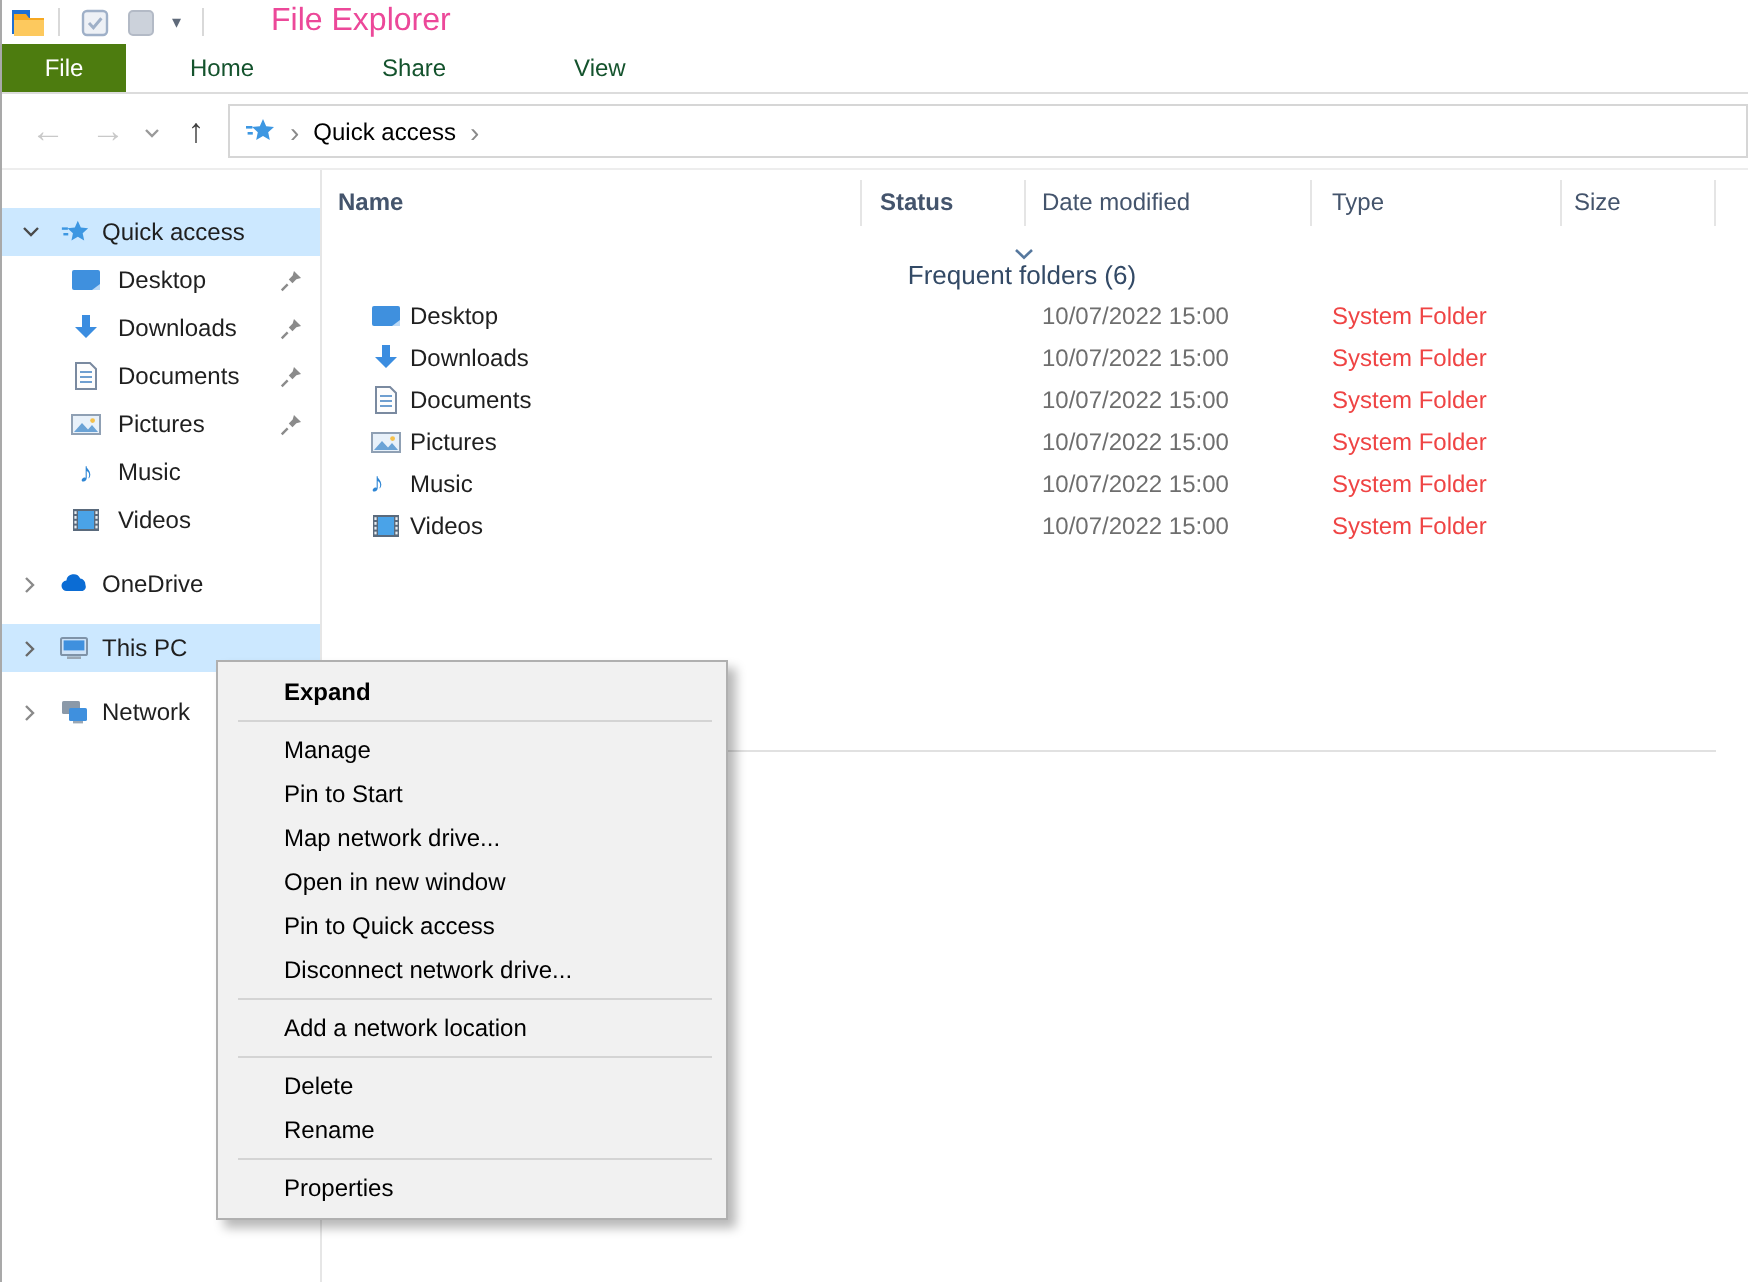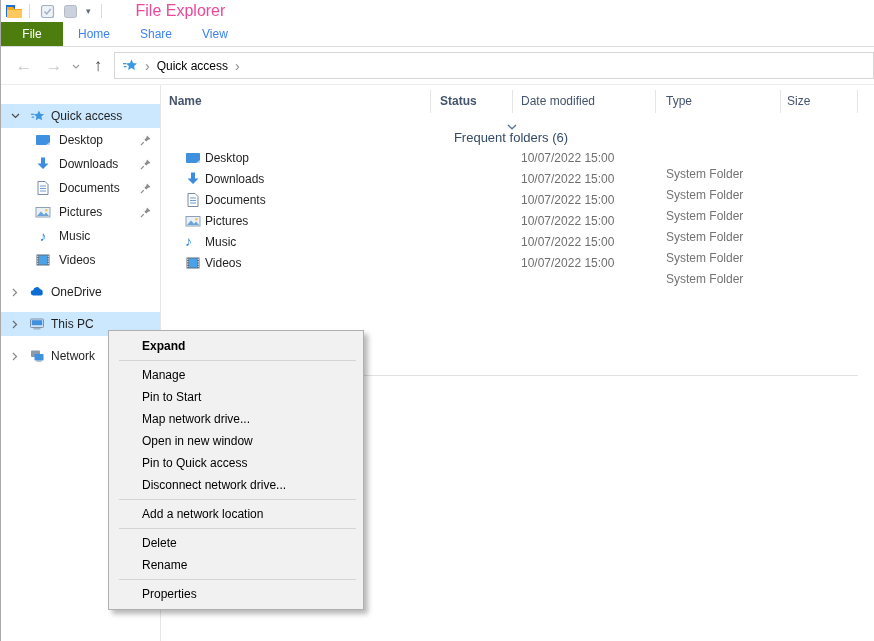--- a/index.html
+++ b/index.html
@@ -15,21 +15,21 @@
   .tb-sep { width:1px; height:14px; background:#d9d9d9; margin:0 6px; }
   .qat-btn { width:17px; height:16px; display:inline-flex; align-items:center;
              justify-content:center; margin:0 3px; }
   .qat-caret { font-size:9px; color:#5f6a7a; margin:0 4px; line-height:16px; }
   .tb-title { font-size:16px; color:#ec4899; margin-left:4px;padding-left:24px; }
 
   
   .tabsrow { position:absolute; left:0; top:22px; width:100%; height:25px;
              display:flex; align-items:stretch; border-bottom:1px solid #dcdcdc; background:#fff; }
   .tab { font-size:12px; display:flex; align-items:center; justify-content:center;
-         padding:0 15px; color:#3b82f6; cursor:default; }
+         padding:0 32px; color:#14532d; cursor:default; }
   .tab.file-tab { background:#4d7c0f; color:#fff; width:62px; padding:0; }
 
   
   .navrow { position:absolute; left:0; top:47px; width:100%; height:38px;
             background:#fff; border-bottom:1px solid #ededed; }
   .nav-ic { position:absolute; top:0; height:38px; display:flex; align-items:center;
             justify-content:center; font-size:17px; }
   .nav-ic.disabled { color:#c9c9c9; }
   .nav-back { left:12px; width:22px; }
   .nav-fwd  { left:42px; width:22px; }
@@ -70,21 +70,21 @@
   .group { position:absolute; left:0; width:697px; height:18px; display:flex; align-items:center; }
   .group .g-chev { margin-left:6px; width:12px; display:flex; }
   .group .g-label { font-size:13px; color:#334a66; margin-left:3px; white-space:nowrap; }
   .group .g-rule { flex:1; height:1px; background:#e1e1e1; margin-left:10px; }
   .group.g1 { top:39px;flex-direction:column; } .group.g2 { top:281px; }
 
   .frow { position:absolute; left:0; right:0; height:21px; font-size:12px; }
   .f-icon { position:absolute; left:24px; top:2px; width:16px; height:16px; display:flex; }
   .f-name { position:absolute; left:44px; top:3px; color:#1f1f1f; }
   .f-date { position:absolute; left:360px; top:3px; color:#6e6e6e; }
-  .f-type { position:absolute; left:505px; top:19px; color:#737373;text-align:right; }
+  .f-type { position:absolute; left:505px; top:3px; color:#ef4444;text-align:right; }
   .fr0{top:63px;} .fr1{top:84px;} .fr2{top:105px;} .fr3{top:126px;} .fr4{top:147px;} .fr5{top:168px;}
 
   
   .ctxmenu { position:absolute; left:107px; top:330px; width:256px;
              background:#f1f1f1; border:1px solid #b0b0b0; padding:4px 0;
              box-shadow:4px 4px 5px rgba(0,0,0,0.28); font-size:12px; color:#000; }
   .mi { height:22px; line-height:22px; padding-left:33px; cursor:default; }
   .mi.bold { font-weight:bold; }
   .msep { height:1px; background:#d4d4d4; margin:3px 7px 3px 10px; }
 

